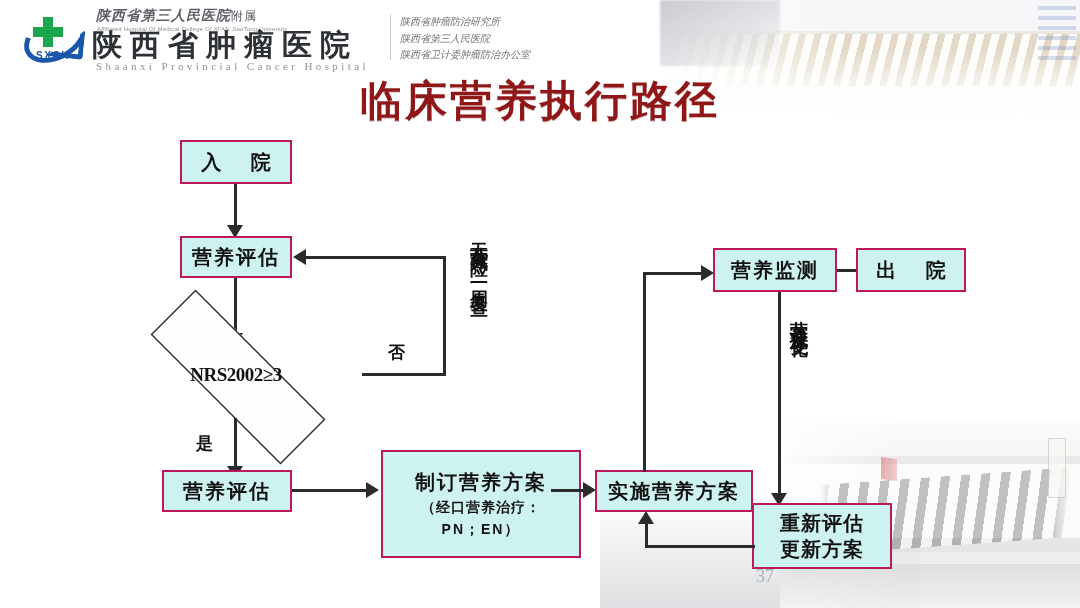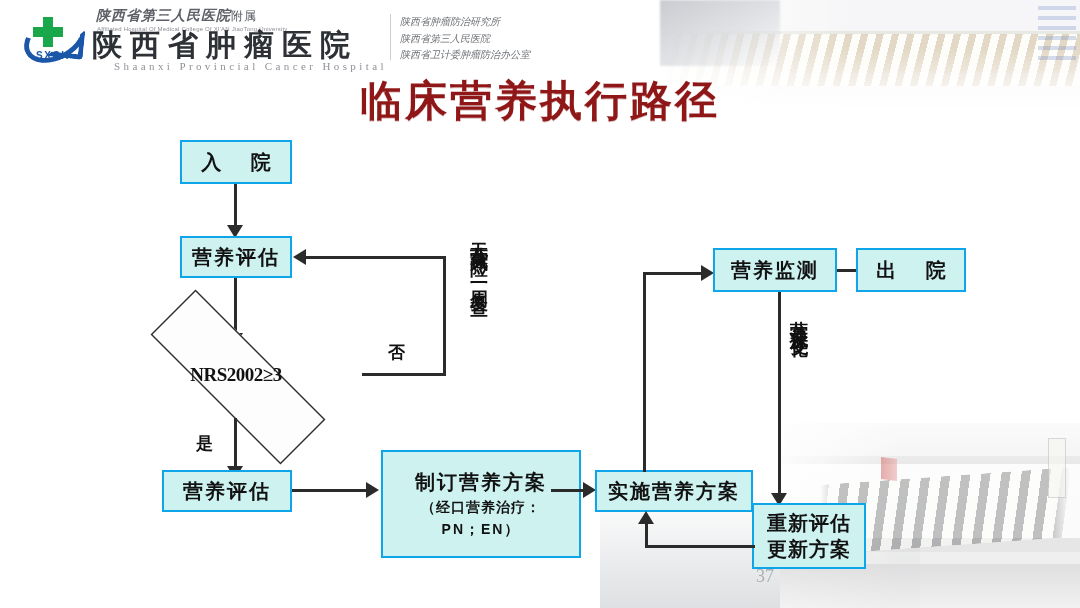--- a/index.html
+++ b/index.html
@@ -126,40 +126,40 @@
   #hdr-cn-small .attach{font-style:normal;font-weight:normal;font-size:12px;color:#55585e;}
   #hdr-en-tiny{
     position:absolute;left:97px;top:26px;font-size:6px;color:#8b8e93;
     letter-spacing:.2px;white-space:nowrap;transform:scaleY(.9);transform-origin:left top;
   }
   #hdr-main-cn{
     position:absolute;left:92px;top:30px;font-size:30px;font-weight:bold;
     color:#2d3035;letter-spacing:8px;white-space:nowrap;line-height:1;
   }
   #hdr-main-en{
-    position:absolute;left:114px;top:60px;font-size:11px;color:#8f9297;
+    position:absolute;left:96px;top:60px;font-size:11px;color:#8f9297;
     font-family:"Liberation Serif","DejaVu Serif",serif;
     letter-spacing:3.4px;white-space:nowrap;
   }
   #hdr-divider{position:absolute;left:390px;top:14px;width:1px;height:46px;background:#c9ccd1;}
   #hdr-right{position:absolute;left:400px;top:14px;font-size:10px;color:#6e7277;line-height:1.65;white-space:nowrap;font-style:italic;}
 
   
   #slide-title{
     position:absolute;left:0;top:73px;width:1080px;text-align:center;
     font-size:42px;font-weight:bold;color:#8f1717;letter-spacing:3px;
     text-shadow:0 1px 0 rgba(120,10,10,.25);
   }
 
   
   #flow{position:absolute;left:0;top:0;width:1080px;height:608px;}
 
   .node{
     position:absolute;box-sizing:border-box;
-    background:#cdf2f0;border:2px solid #0ea5e9;
+    background:#cdf2f0;border:2px solid #be185d;
     display:flex;flex-direction:column;align-items:center;justify-content:center;
     color:#121212;font-weight:bold;line-height:1.22;text-align:center;
   }
   .node .l1{font-size:20px;letter-spacing:2px;}
   .node .l2{font-size:14px;letter-spacing:1px;margin-top:5px;}
   .node .l3{font-size:14px;letter-spacing:2px;margin-top:5px;}
   .node.wide-sp .l1{letter-spacing:12px;text-indent:12px;}
 
   .diamond-wrap{position:absolute;}
   .diamond-shape{
@@ -308,21 +308,21 @@
     <div class="arrow right" style="left:856px;top:262px;"></div>
 
     <div class="node wide-sp" style="left:856px;top:248px;width:110px;height:44px;">
       <div class="l1">出 院</div>
     </div>
 
     <div class="ln v" style="left:778px;top:292px;height:206px;"></div>
     <div class="arrow down" style="left:771px;top:493px;"></div>
     <div class="vlabel" style="left:790px;top:306px;height:180px;">营养状况变化</div>
 
-    <div class="node" style="left:752px;top:503px;width:114px;height:66px;">
+    <div class="node" style="left:752px;top:503px;width:140px;height:66px;">
       <div class="l1" style="letter-spacing:1px;">重新评估</div>
       <div class="l1" style="letter-spacing:1px;margin-top:2px;">更新方案</div>
     </div>
 
     <div class="ln h" style="left:645px;top:545px;width:110px;"></div>
     <div class="ln v" style="left:645px;top:524px;height:24px;"></div>
     <div class="arrow up" style="left:638px;top:511px;"></div>
 
   </div>
 

